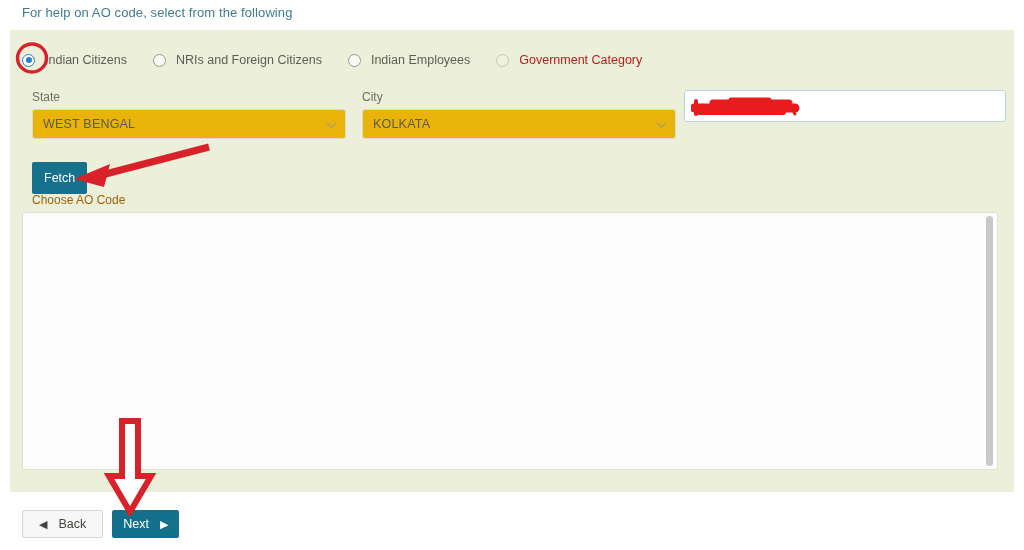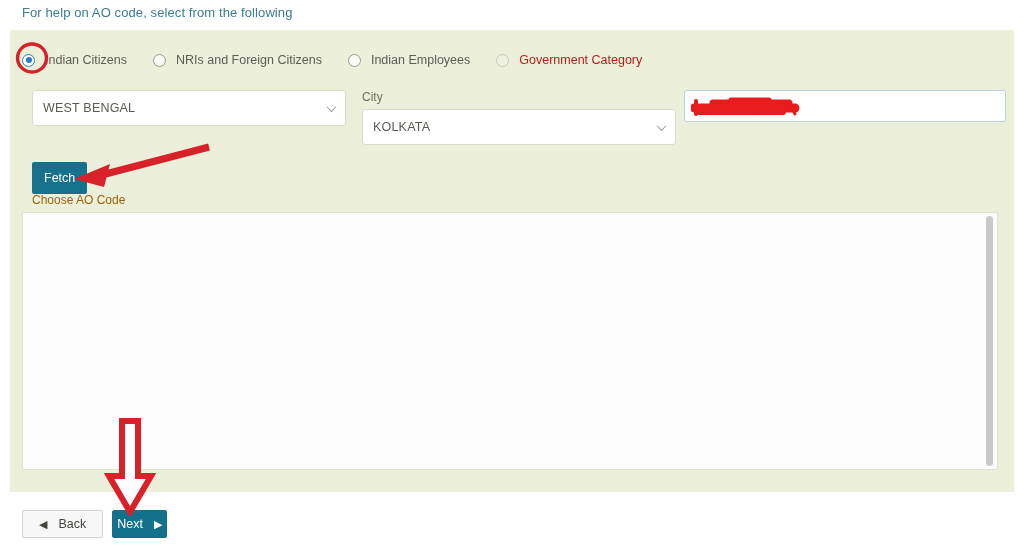--- a/index.html
+++ b/index.html
@@ -82,22 +82,22 @@
 
   
   .field { position: absolute; }
   .field-label {
     font-size: 12px;
     color: #6f6f66;
     margin-bottom: 5px;
     display: block;
   }
   .select-box {
-    height: 36px;
-    background: #ffffff;
+    height: 30px;
+    background: #eab308;
     border: 1px solid #d9dcc8;
     border-radius: 3px;
     display: flex;
     align-items: center;
     padding: 8px 10px;
     position: relative;
   }
   .select-value {
     font-size: 12.5px;
     color: #5a5a54;
@@ -210,21 +210,21 @@
     background: #f7f7f7;
     border: 1px solid #d6d6d6;
     color: #44443f;
     padding: 0 16px;
     margin-right: 9px;
   }
   #next-button {
     background: #14718b;
     border: 1px solid #14718b;
     color: #ffffff;
-    padding: 0 4px;
+    padding: 0 10px;
   }
   .nav-arrow { font-size: 11px; line-height: 1; }
   #back-button .nav-arrow { margin-right: 11px; color: #44443f; }
   #next-button .nav-arrow { margin-left: 11px; color: #ffffff; }
 
   
   .annotation { position: absolute; pointer-events: none; }
   #annot-radio-circle { left: 14px; top: 40px; }
   #annot-fetch-arrow  { left: 64px; top: 143px; }
   #annot-next-arrow   { left: 104px; top: 418px; }
@@ -254,20 +254,21 @@
     </div>
 
     <div class="radio-group">
       <span class="radio-mark faded"></span>
       <span class="radio-label faded">Government Category</span>
     </div>
 
   </div>
 
   <div class="field" id="field-state">
+    <span class="field-label">State</span>
     <div class="select-box">
       <span class="select-value">WEST BENGAL</span>
       <span class="chevron"></span>
     </div>
   </div>
 
   <div class="field" id="field-city">
     <span class="field-label">City</span>
     <div class="select-box">
       <span class="select-value">KOLKATA</span>

